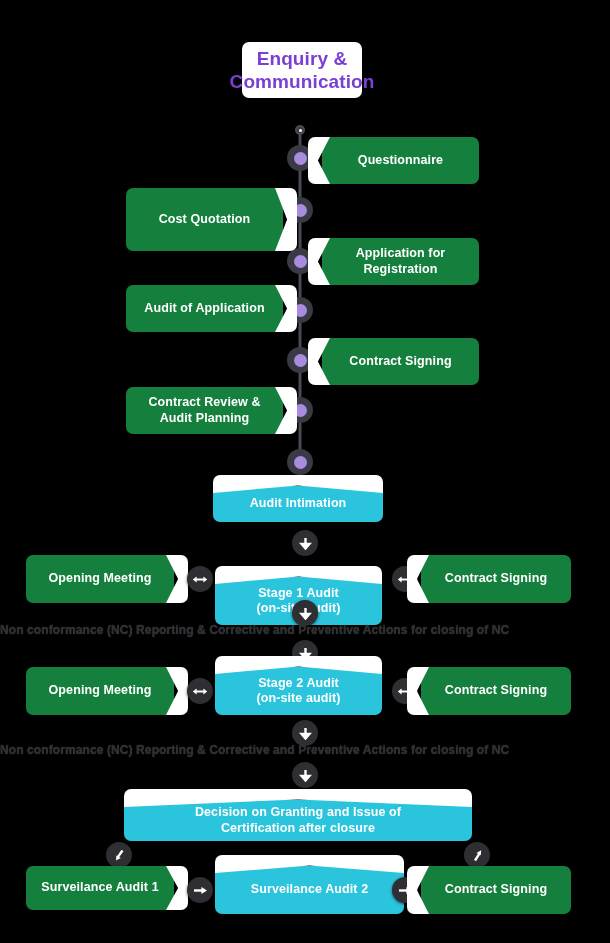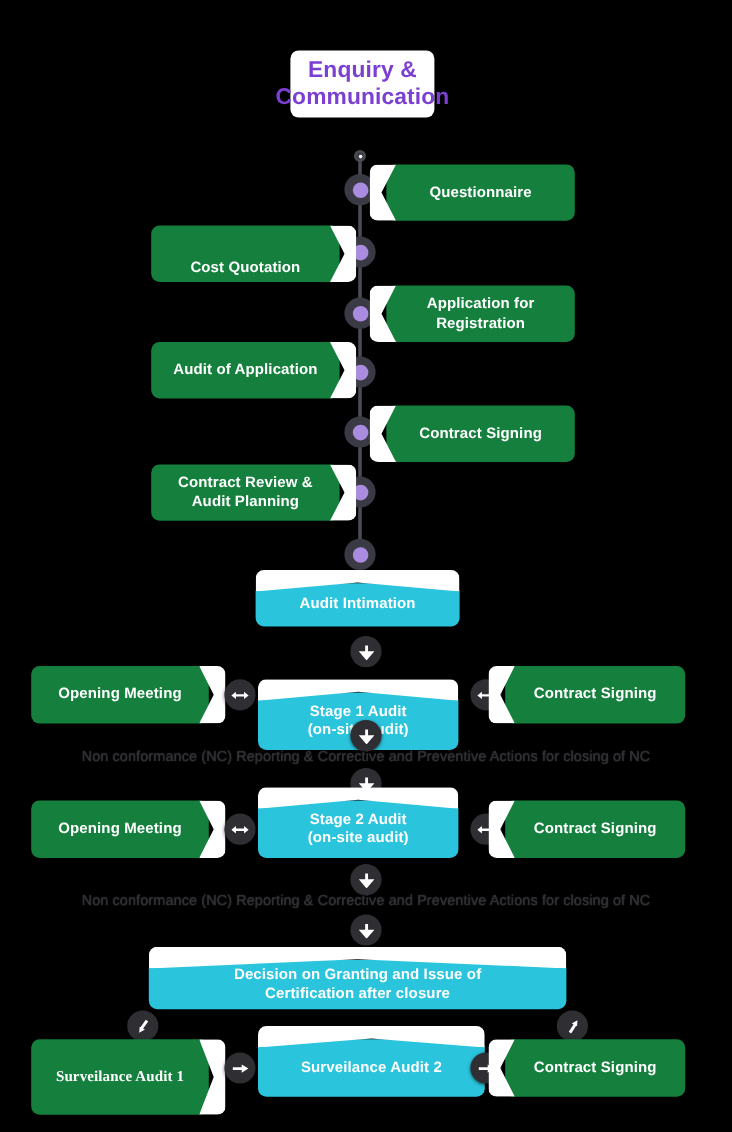--- a/index.html
+++ b/index.html
@@ -143,24 +143,23 @@
     color: #ffffff;
     box-shadow: 0 1px 3px rgba(0,0,0,0.6);
   }
   .badge svg { display: block; }
 
   
   .caption {
     position: absolute;
     left: 0;
     width: 610px;
-    text-align: center;
     color: #2f2f33;
     font-size: 12px;
-    font-weight: 400;
+    font-weight: 700;
     letter-spacing: 0.1px;
     text-shadow: 0 0 1px #4b4b50;
   }
 </style>
 </head>
 <body>
 
 <div id="stage">
 
   <div class="spine"></div>
@@ -202,21 +201,21 @@
   <div class="node purple" style="left:322px; top:238px; width:157px; height:47px;">
     <div class="wedge-l"></div>
     <span class="lbl">Application for Registration</span>
   </div>
 
   <div class="node purple" style="left:322px; top:338px; width:157px; height:47px;">
     <div class="wedge-l"></div>
     <span class="lbl">Contract Signing</span>
   </div>
 
-  <div class="node purple" style="left:126px; top:188px; width:157px; height:47px;align-items:flex-end;">
+  <div class="node purple" style="left:126px; top:188px; width:157px; height:63px;">
     <div class="wedge-r"></div>
     <span class="lbl">Cost Quotation</span>
   </div>
 
   <div class="node purple" style="left:126px; top:285px; width:157px; height:47px;">
     <div class="wedge-r"></div>
     <span class="lbl">Audit of Application</span>
   </div>
 
   <div class="node purple" style="left:126px; top:387px; width:157px; height:47px;align-items:center;">
@@ -346,21 +345,21 @@
     </svg>
   </div>
 
   <div class="badge" style="left:477px; top:855px;">
     <svg width="13" height="13" viewBox="0 0 13 13" aria-hidden="true">
       <path d="M4.0 11.5 L8.6 4.4" stroke="#fff" stroke-width="2.4" fill="none"></path>
       <path d="M10.2 1.3 L9.9 6.3 L5.5 4.0 Z" fill="#fff"></path>
     </svg>
   </div>
 
-  <div class="node purple" style="left:26px; top:866px; width:148px; height:63px;font-family:Liberation Serif, serif;">
+  <div class="node purple" style="left:26px; top:866px; width:148px; height:44px;">
     <div class="wedge-r"></div>
     <span class="lbl">Surveilance Audit 1</span>
   </div>
 
   <div class="badge" style="left:200px; top:890px;">
     <svg width="15" height="11" viewBox="0 0 15 11" aria-hidden="true">
       <path d="M1.0 5.5 L9.5 5.5" stroke="#fff" stroke-width="2.4" fill="none"></path>
       <path d="M14.0 5.5 L8.4 2.0 L8.4 9.0 Z" fill="#fff"></path>
     </svg>
   </div>

